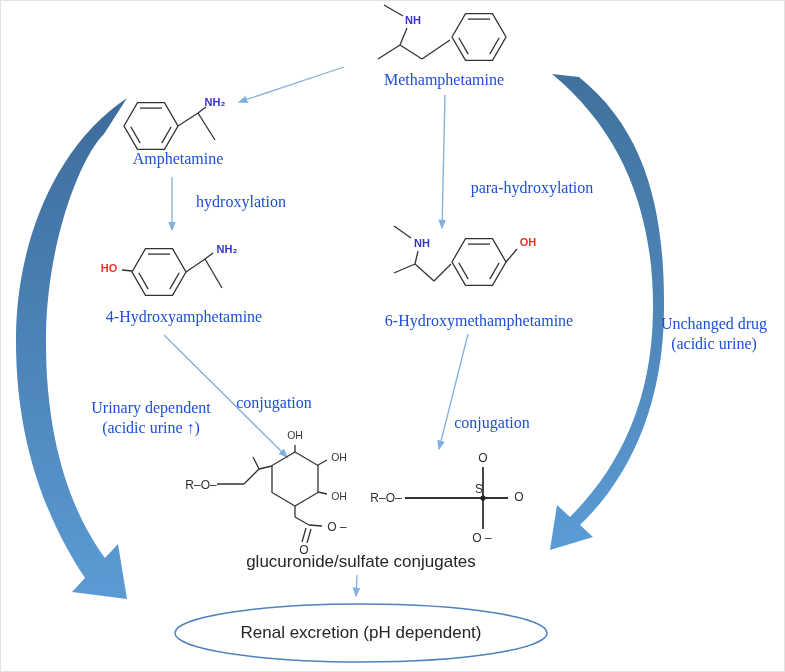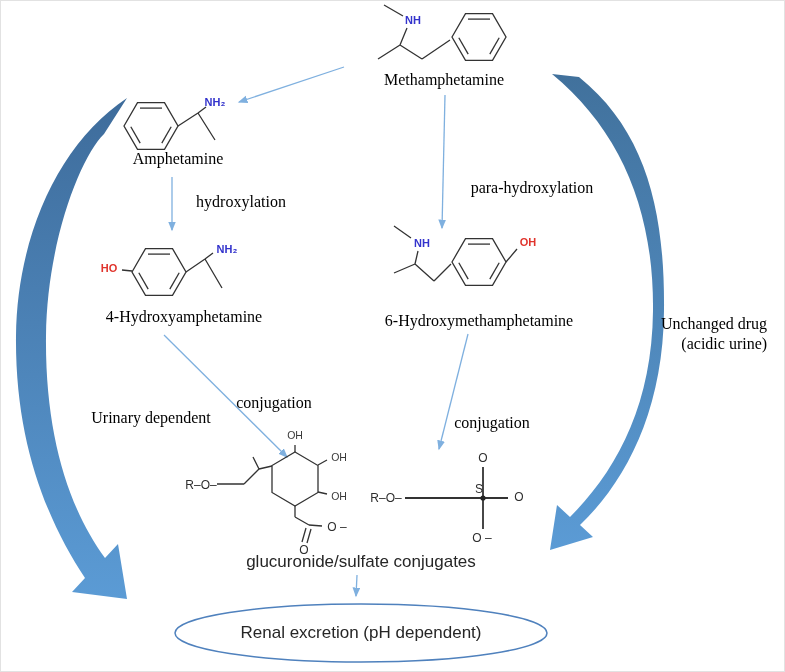--- a/index.html
+++ b/index.html
@@ -10,24 +10,24 @@
     border:1px solid #e2e2e2;
     box-sizing:border-box;
     overflow:hidden;
     font-family:"Liberation Serif",serif;
   }
   #layer{position:absolute;left:0;top:0;}
   .lbl{
     position:absolute;
     transform:translate(-50%,-50%);
     white-space:nowrap;
-    text-align:right;
+    text-align:center;
     line-height:1.25;
   }
-  .serif{font-family:"Liberation Serif",serif;font-size:16px;color:#000000;}
+  .serif{font-family:"Liberation Serif",serif;font-size:16px;color:#1d4ed8;}
   .sans{font-family:"Liberation Sans",sans-serif;font-size:17px;color:#262626;}
   .atom{font-family:"Liberation Sans",sans-serif;font-size:11px;font-weight:bold;color:#333;}
   .atom-sm{font-family:"Liberation Sans",sans-serif;font-size:10.5px;color:#3a3a3a;}
   .chem{font-family:"Liberation Sans",sans-serif;font-size:12px;color:#2e2e2e;}
   .blue{color:#3333cc;}
   .red{color:#e0342c;}
   .two-line .line{display:block;}
 </style>
 </head>
 <body>
@@ -111,20 +111,21 @@
   <div class="lbl serif" style="left:183px;top:316px">4-Hydroxyamphetamine</div>
   <div class="lbl serif" style="left:478px;top:320px">6-Hydroxymethamphetamine</div>
 
   <div class="lbl serif" style="left:531px;top:187px">para-hydroxylation</div>
   <div class="lbl serif" style="left:240px;top:201px">hydroxylation</div>
   <div class="lbl serif" style="left:273px;top:402px">conjugation</div>
   <div class="lbl serif" style="left:491px;top:422px">conjugation</div>
 
   <div class="lbl serif two-line" style="left:150px;top:417px">
     <span class="line">Urinary dependent</span>
+    <span class="line">(acidic urine ↑)</span>
   </div>
 
   <div class="lbl serif two-line" style="left:713px;top:333px">
     <span class="line">Unchanged drug</span>
     <span class="line">(acidic urine)</span>
   </div>
 
   <div class="lbl sans" style="left:360px;top:561px">glucuronide/sulfate conjugates</div>
   <div class="lbl sans" style="left:360px;top:632px">Renal excretion (pH dependent)</div>
 

